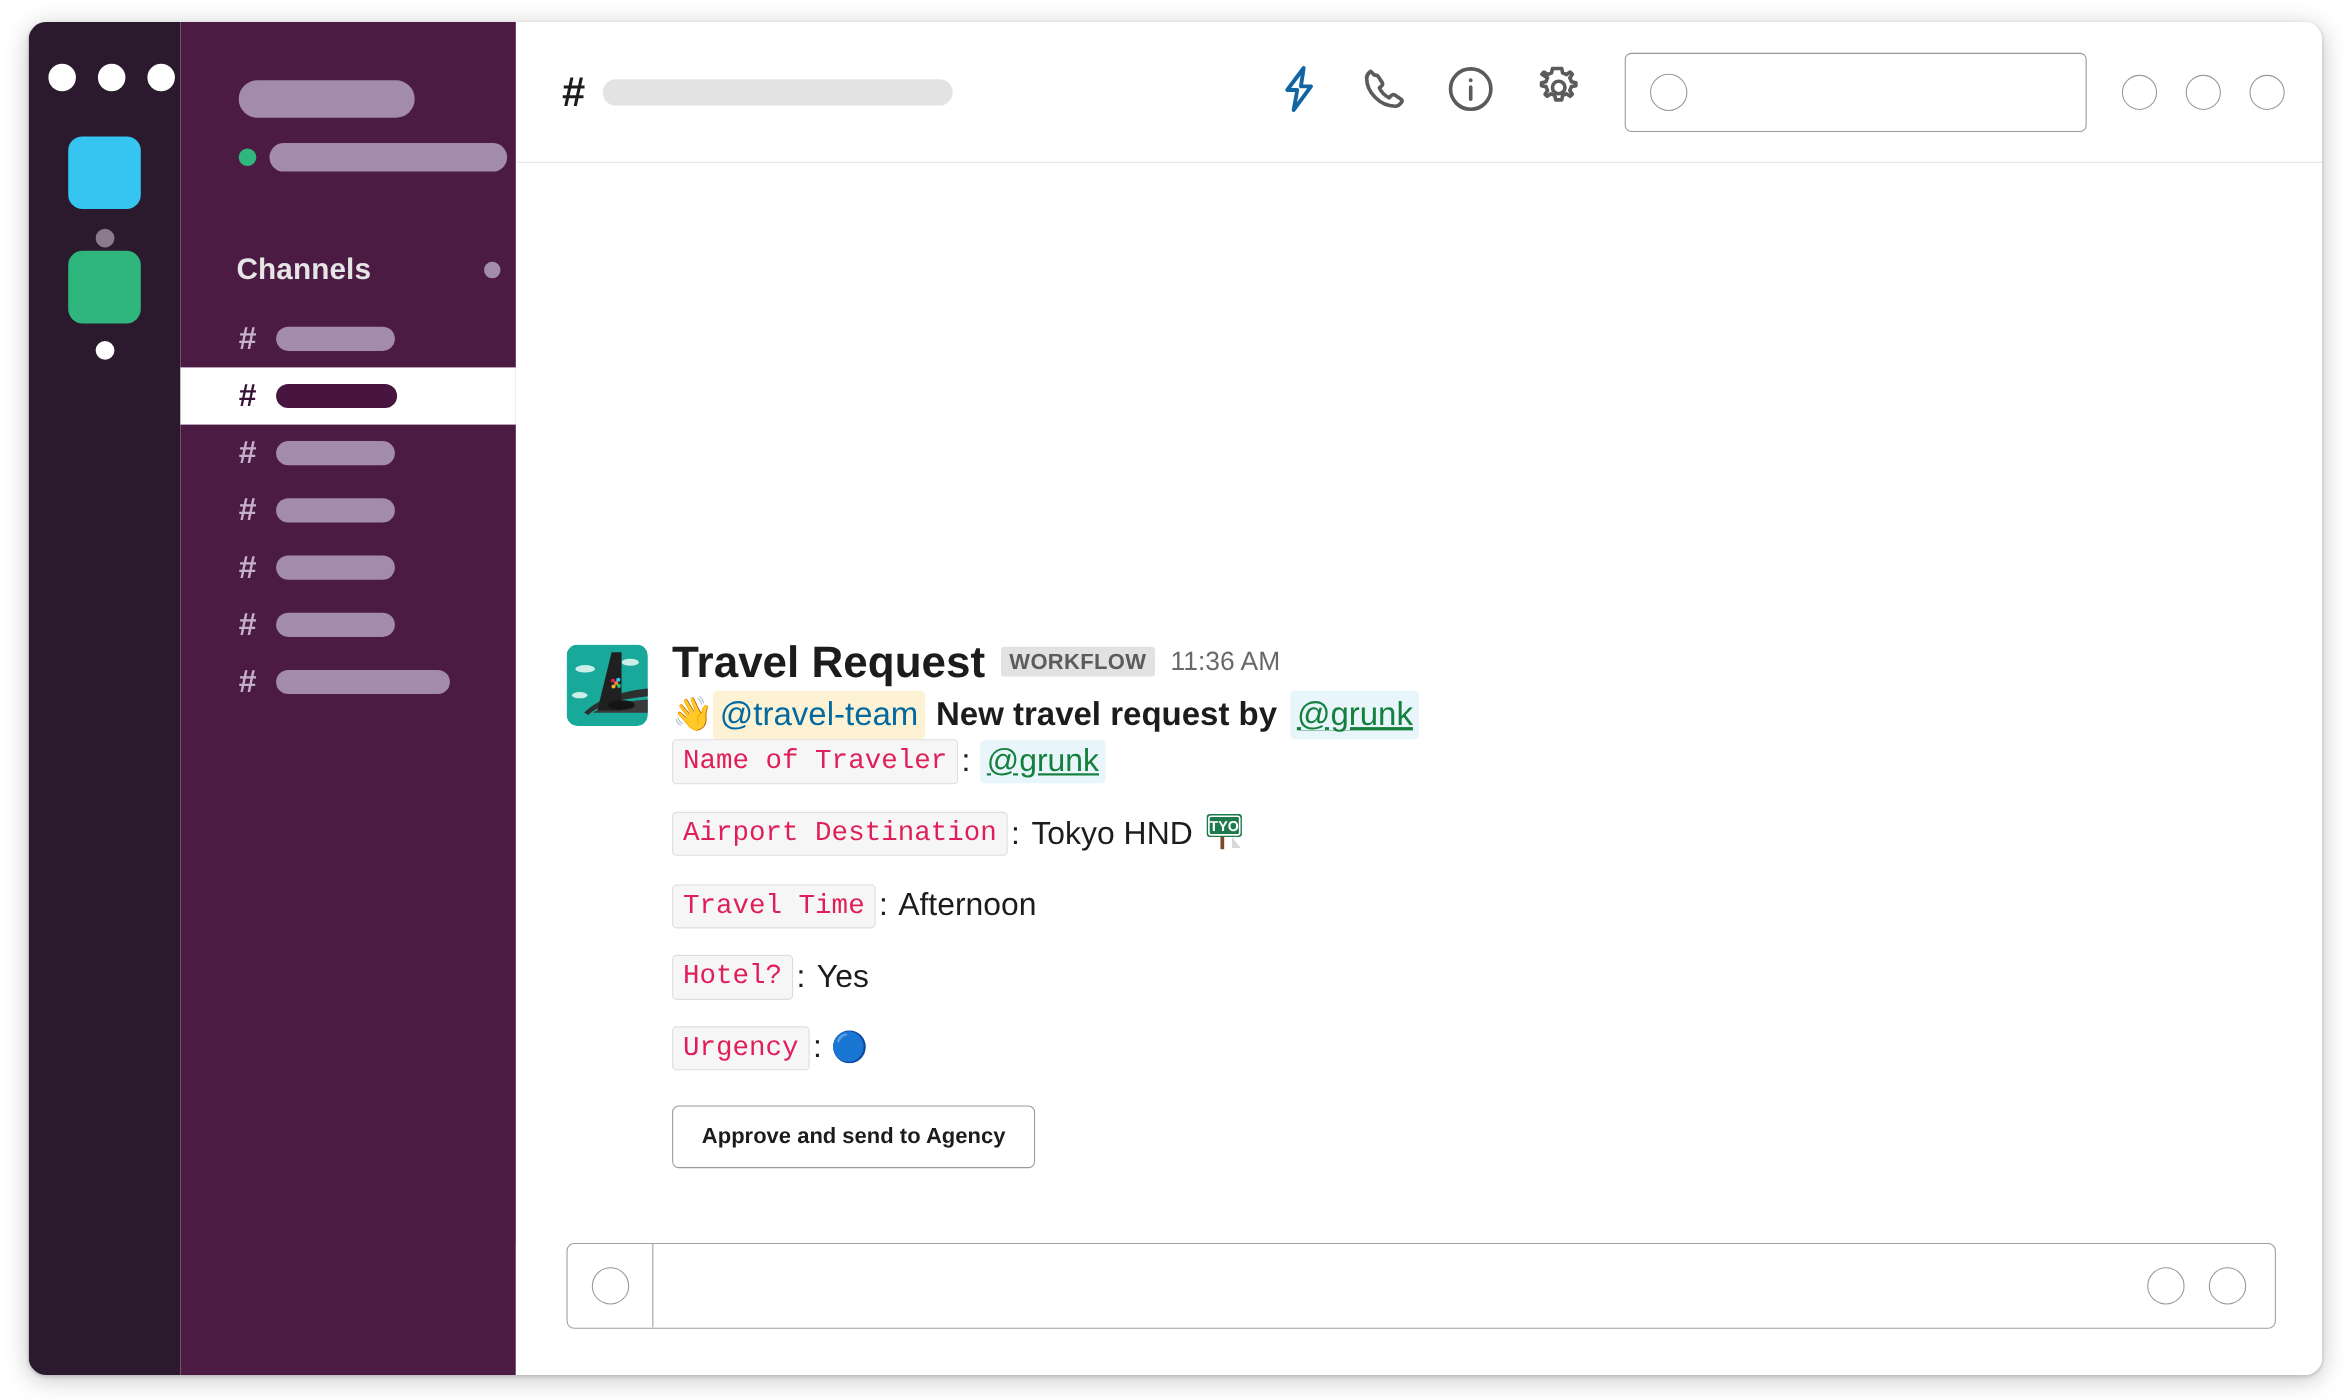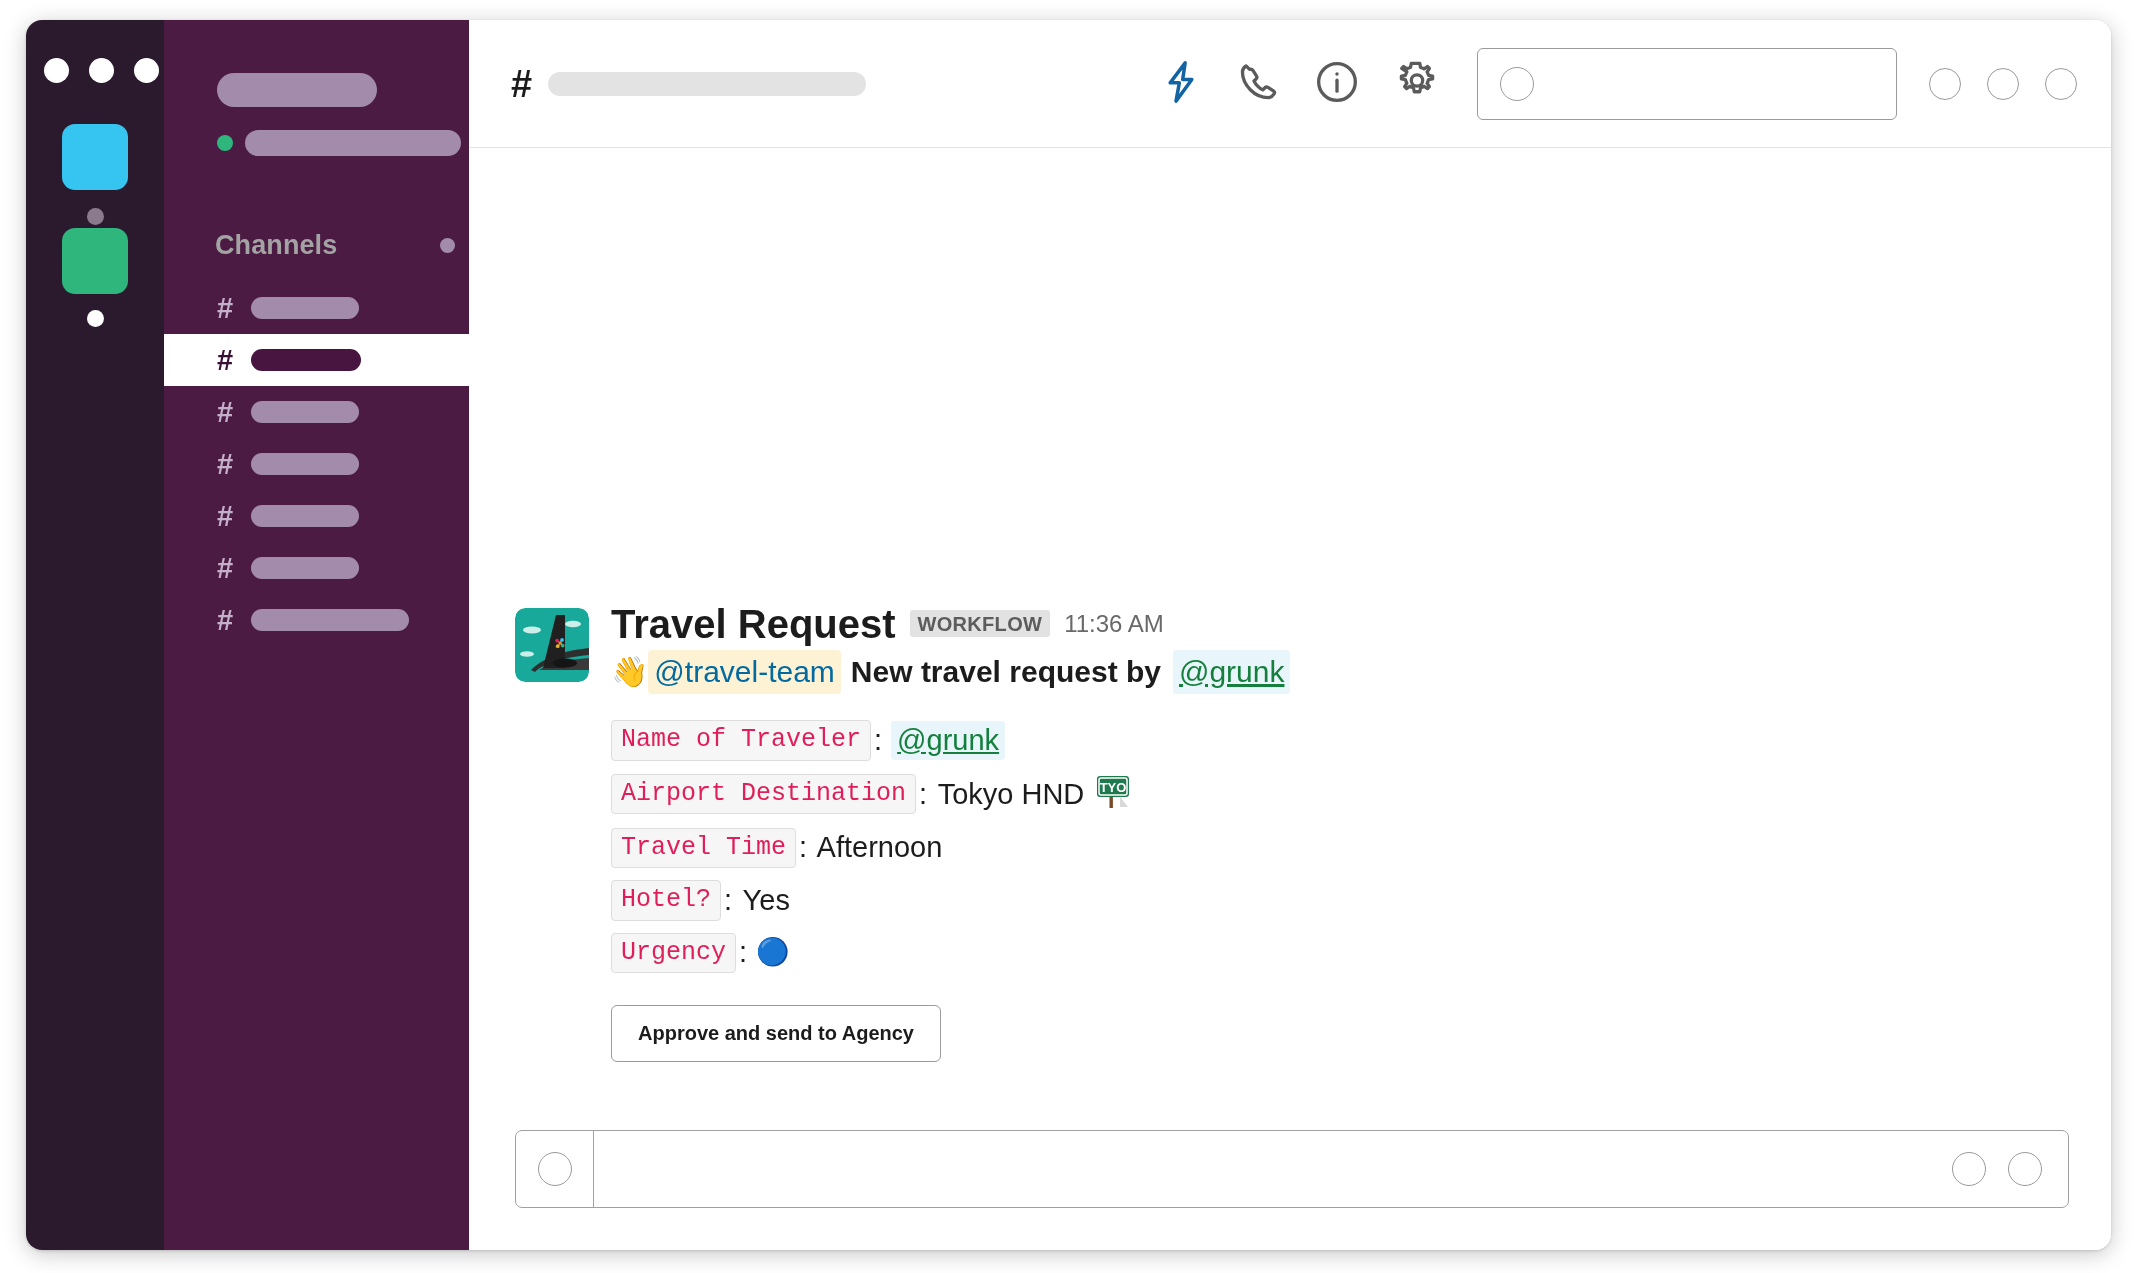--- a/index.html
+++ b/index.html
@@ -98,21 +98,21 @@
   #channels-header {
     position: absolute;
     left: 51px;
     top: 210px;
     width: 240px;
     display: flex;
     align-items: center;
     justify-content: space-between;
   }
   #channels-title {
-    color: #a3a3a3;
+    color: #e5e5e5;
     font-size: 27px;
     font-weight: bold;
     letter-spacing: 0.1px;
   }
   #channels-add-dot {
     width: 15px; height: 15px;
     border-radius: 50%;
     background: #A38CAB;
   }
   #channel-list {
@@ -287,24 +287,23 @@
     color: #15803d;
     background: #E8F5FA;
     border-radius: 4px;
     padding: 2px 6px;
     font-weight: normal;
     margin-left: 12px;
     text-decoration: underline;
   }
 
   #fields-list {
-    margin-top: 26px;
     display: flex;
     flex-direction: column;
-    gap: 12px;
+    gap: 24px;
   }
   .field-row {
     display: flex;
     align-items: center;
     font-size: 29px;
     color: #1D1C1D;
     line-height: 1.2;
   }
   .field-code {
     font-family: "Liberation Mono", monospace;

